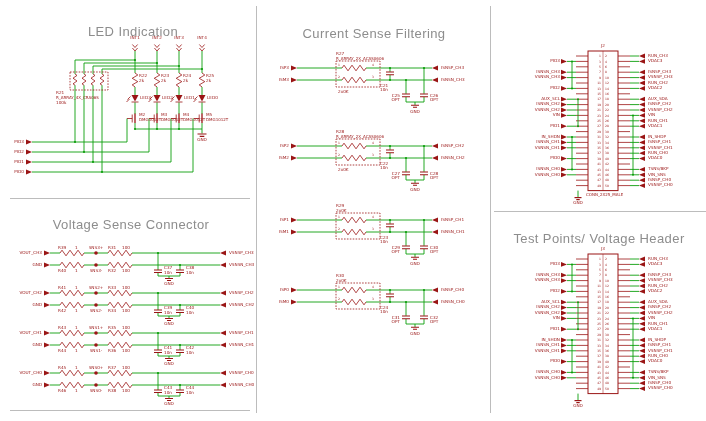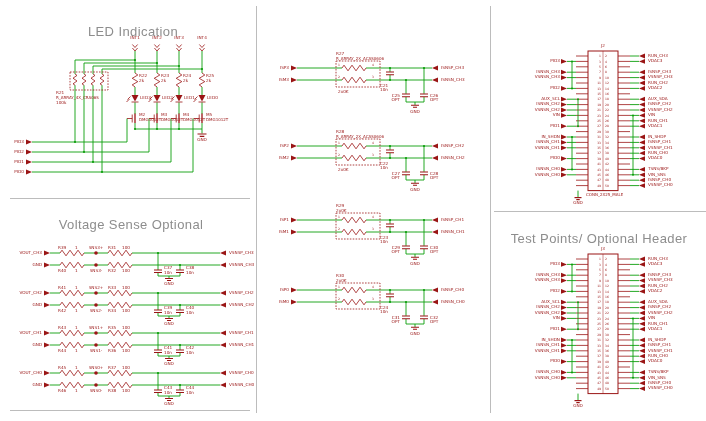--- a/index.html
+++ b/index.html
@@ -118,21 +118,21 @@
     <span class="lbl t" style="left:46px;top:86px">R_ARRAY_4X_CRA06S</span>
     <span class="lbl" style="left:46px;top:91px">100k</span>
     <span class="lbl r" style="left:14px;top:129.7px">PIO3</span>
     <span class="lbl r" style="left:14px;top:139.7px">PIO2</span>
     <span class="lbl r" style="left:14px;top:149.7px">PIO1</span>
     <span class="lbl r" style="left:14px;top:159.7px">PIO0</span>
     <span class="lbl c" style="left:192px;top:128px">GND</span>
   </div>
 
   <div class="section" id="vs" style="left:8px;top:205px;width:246px;height:210px">
-    <div class="stitle" style="top:12px">Voltage Sense Optional</div>
+    <div class="stitle" style="top:12px">Voltage Sense Connector</div>
 
     <div class="vrow" style="top:40px;height:40px">
       <svg width="246" height="40" viewBox="0 0 246 40">
         <g stroke="#0b9e0b" stroke-width="0.9" fill="none">
             <path d="M42 8 H52 M76 8 H100 M124 8 H212 M42 20 H52 M76 20 H100 M124 20 H212 M150 8 V25 M172 20 V25 M150 27.5 V31 H172 V27.5 M161 31 V33.5"></path>
           </g>
         <g fill="#0b9e0b">
             <circle cx="150" cy="8" r="1.1"></circle>
             <circle cx="172" cy="20" r="1.1"></circle>
           </g>
@@ -314,20 +314,21 @@
       <span class="lbl" style="left:156px;top:25.5px">10n</span>
       <span class="lbl" style="left:178px;top:21px">C44</span>
       <span class="lbl" style="left:178px;top:25.5px">10n</span>
       <span class="lbl" style="left:221px;top:5.7px">VSNSP_CH0</span>
       <span class="lbl" style="left:221px;top:17.7px">VSNSN_CH0</span>
       <span class="lbl c" style="left:161px;top:36.5px">GND</span>
     </div>
   </div>
 
   <div class="section" id="cs" style="left:258px;top:10px;width:232px;height:410px">
+    <div class="stitle" style="top:16px">Current Sense Filtering</div>
 
     <div class="blk" style="top:40px;height:78px">
       <svg width="232" height="78" viewBox="0 0 232 78">
         <g stroke="#0b9e0b" stroke-width="0.9" fill="none">
             <path d="M39 18 H84 M108 18 H174 M39 30 H84 M108 30 H174 M132 18 V21.8 M132 25 V30 M148 30 V43.8 M166 18 V43.8 M148 47 V52 H166 V47 M157 52 V55"></path>
           </g>
         <g fill="#0b9e0b">
             <circle cx="132" cy="18" r="1.1"></circle>
             <circle cx="132" cy="30" r="1.1"></circle>
             <circle cx="148" cy="30" r="1.1"></circle>
@@ -747,21 +748,21 @@
       <span class="lbl r" style="left: 68px; top: 157.1px;">ISNSN_CH0</span>
       <span class="lbl " style="left: 156px; top: 157.1px;">TSNS/BKP</span>
       <span class="lbl r" style="left: 68px; top: 162.5px;">VSNSN_CH0</span>
       <span class="lbl " style="left: 156px; top: 162.5px;">VIN_SNS</span>
       <span class="lbl " style="left: 156px; top: 167.9px;">ISNSP_CH0</span>
       <span class="lbl " style="left: 156px; top: 173.3px;">VSNSP_CH0</span>
       <span class="lbl c" style="left: 86px; top: 191.1px;">GND</span>
     </div>
 
   <div class="section" id="tp" style="left:492px;top:215px;width:214px;height:205px">
-    <div class="stitle" style="top:16px">Test Points/ Optional Header</div>
+    <div class="stitle" style="top:16px">Test Points/ Voltage Header</div>
     <svg class="conn" width="214" height="205" viewBox="0 0 214 205">
         <rect x="96" y="39" width="30" height="139.60000000000002" fill="none" stroke="#9a1515" stroke-width="1"></rect>
         <line x1="111" y1="39" x2="111" y2="178.60000000000002" stroke="#9a1515" stroke-width="0.5"></line>
         <line x1="84" y1="44" x2="96" y2="44" stroke="#9a1515" stroke-width="0.8"></line>
         <line x1="126" y1="44" x2="138" y2="44" stroke="#9a1515" stroke-width="0.8"></line>
         <text x="109" y="45.2" text-anchor="end" fill="#9a1515" font-size="3">1</text>
         <text x="113" y="45.2" fill="#9a1515" font-size="3">2</text>
         <line x1="138" y1="44" x2="147" y2="44" stroke="#0b9e0b" stroke-width="0.9"></line>
         <path d="M153 41.6 L147 44 L153 46.4 Z" fill="#9a1515"></path>
         <line x1="84" y1="49.4" x2="96" y2="49.4" stroke="#9a1515" stroke-width="0.8"></line>

